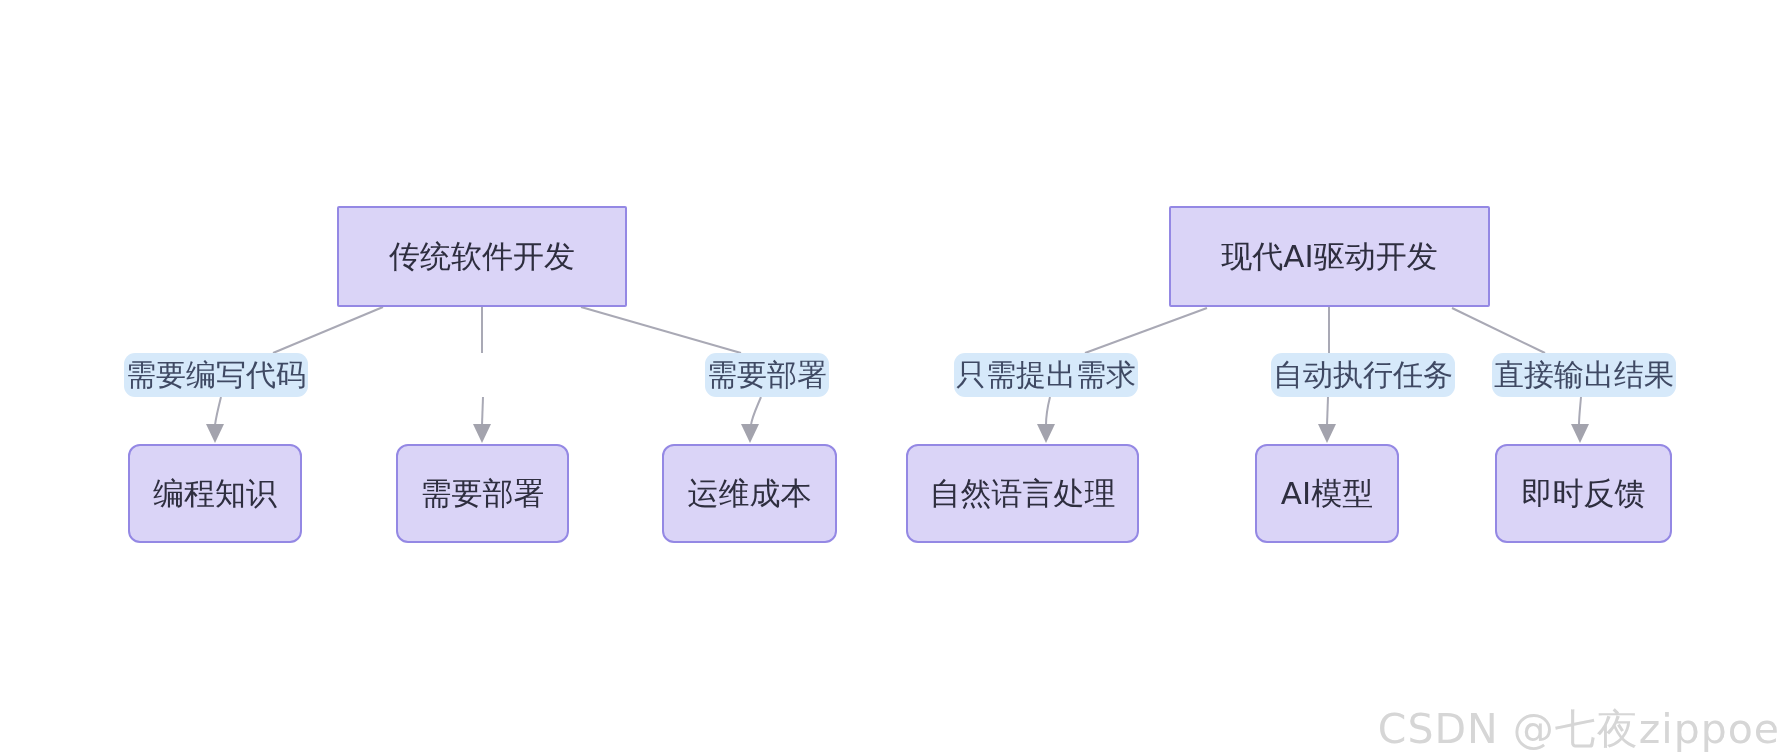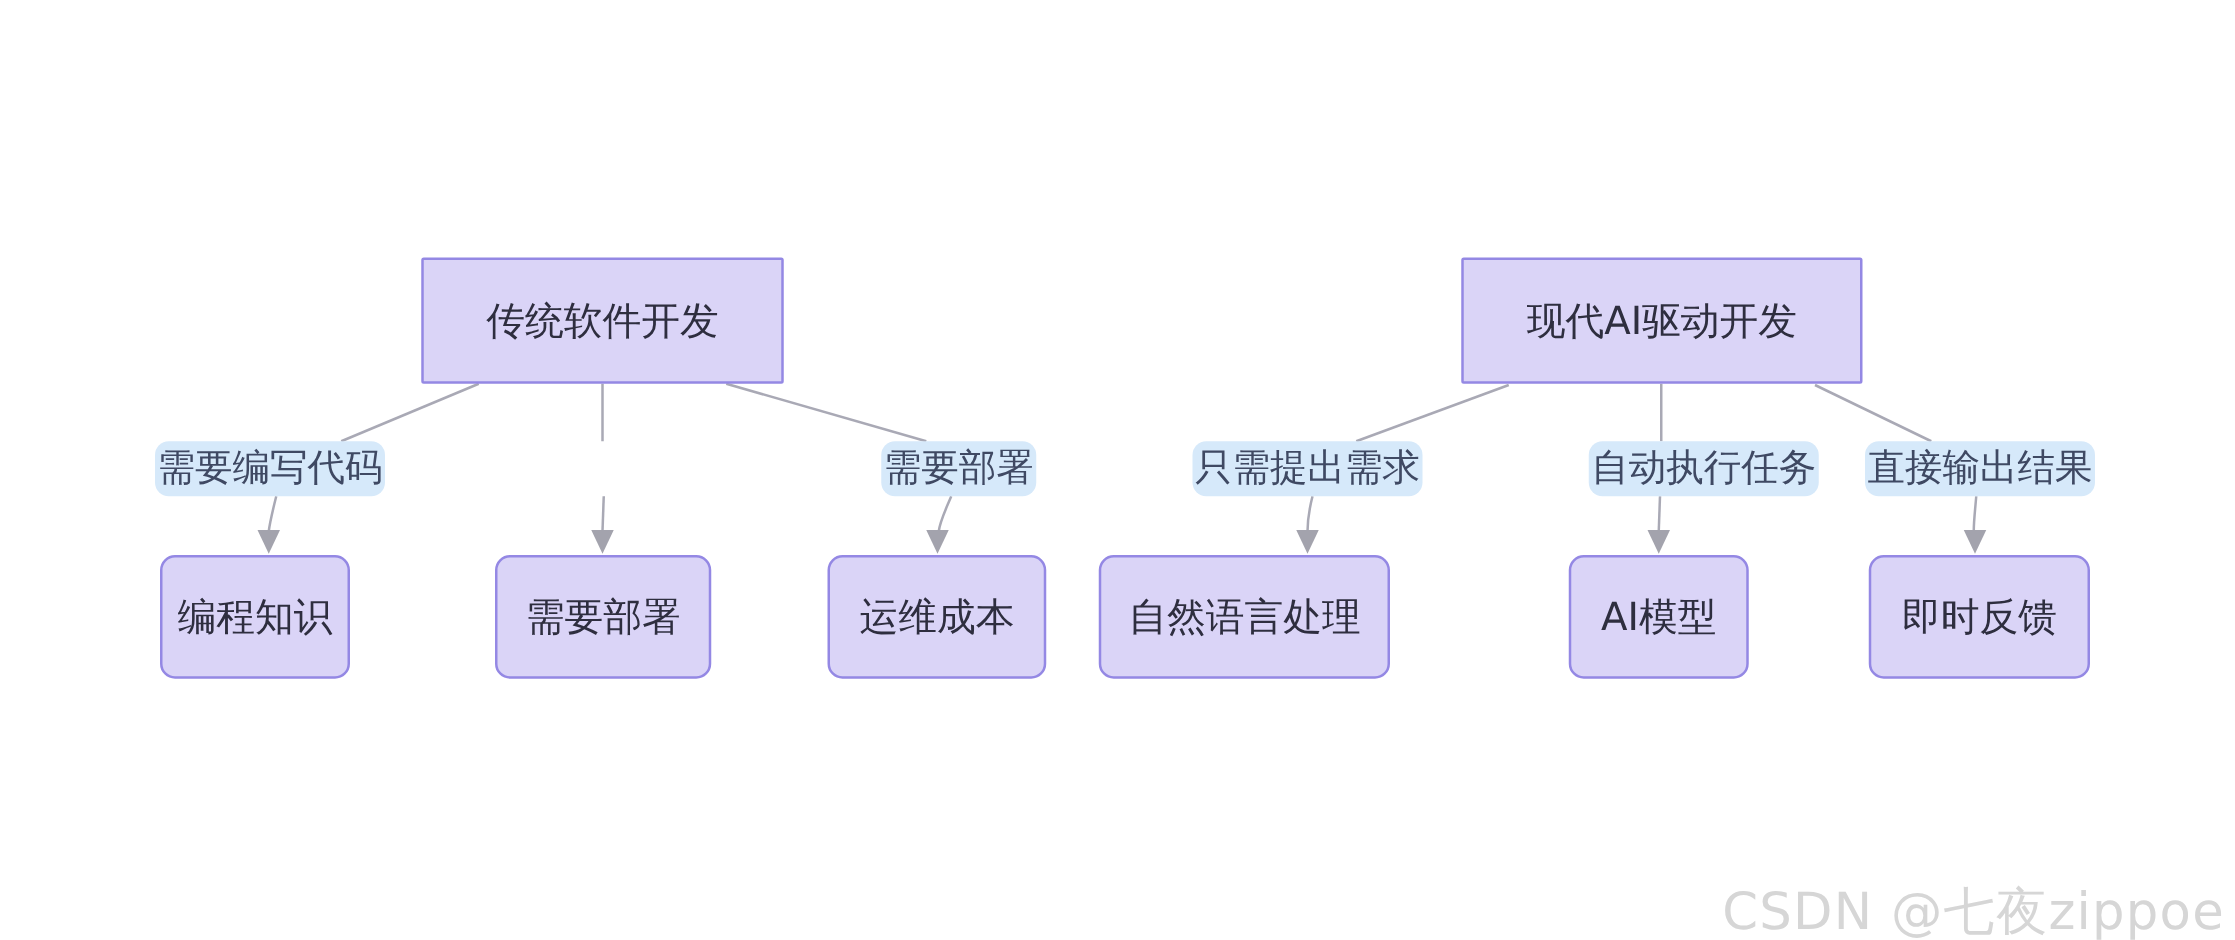--- a/index.html
+++ b/index.html
@@ -41,24 +41,24 @@
     position:absolute;
     right:8px;top:702px;
     font-size:41px;
     color:#d6d6d6;
     letter-spacing:1px;
     white-space:nowrap;
   }
   
   .n-root-l{left:337px;top:206px;width:290px;height:101px;}
   .n-root-r{left:1169px;top:206px;width:321px;height:101px;}
-  .n-b1{left:128px;top:444px;width:152px;height:99px;}
+  .n-b1{left:128px;top:444px;width:174px;height:99px;}
   .n-b2{left:396px;top:444px;width:173px;height:99px;}
   .n-b3{left:662px;top:444px;width:175px;height:99px;}
-  .n-b4{left:879px;top:444px;width:233px;height:99px;}
+  .n-b4{left:906px;top:444px;width:233px;height:99px;}
   .n-b5{left:1255px;top:444px;width:144px;height:99px;}
   .n-b6{left:1495px;top:444px;width:177px;height:99px;}
   .l-1{left:216px;}
   .l-2{left:487px;}
   .l-3{left:767px;}
   .l-4{left:1046px;}
   .l-5{left:1329px;margin-left:34px;}
   .l-6{left:1584px;}
 </style>
 </head>

